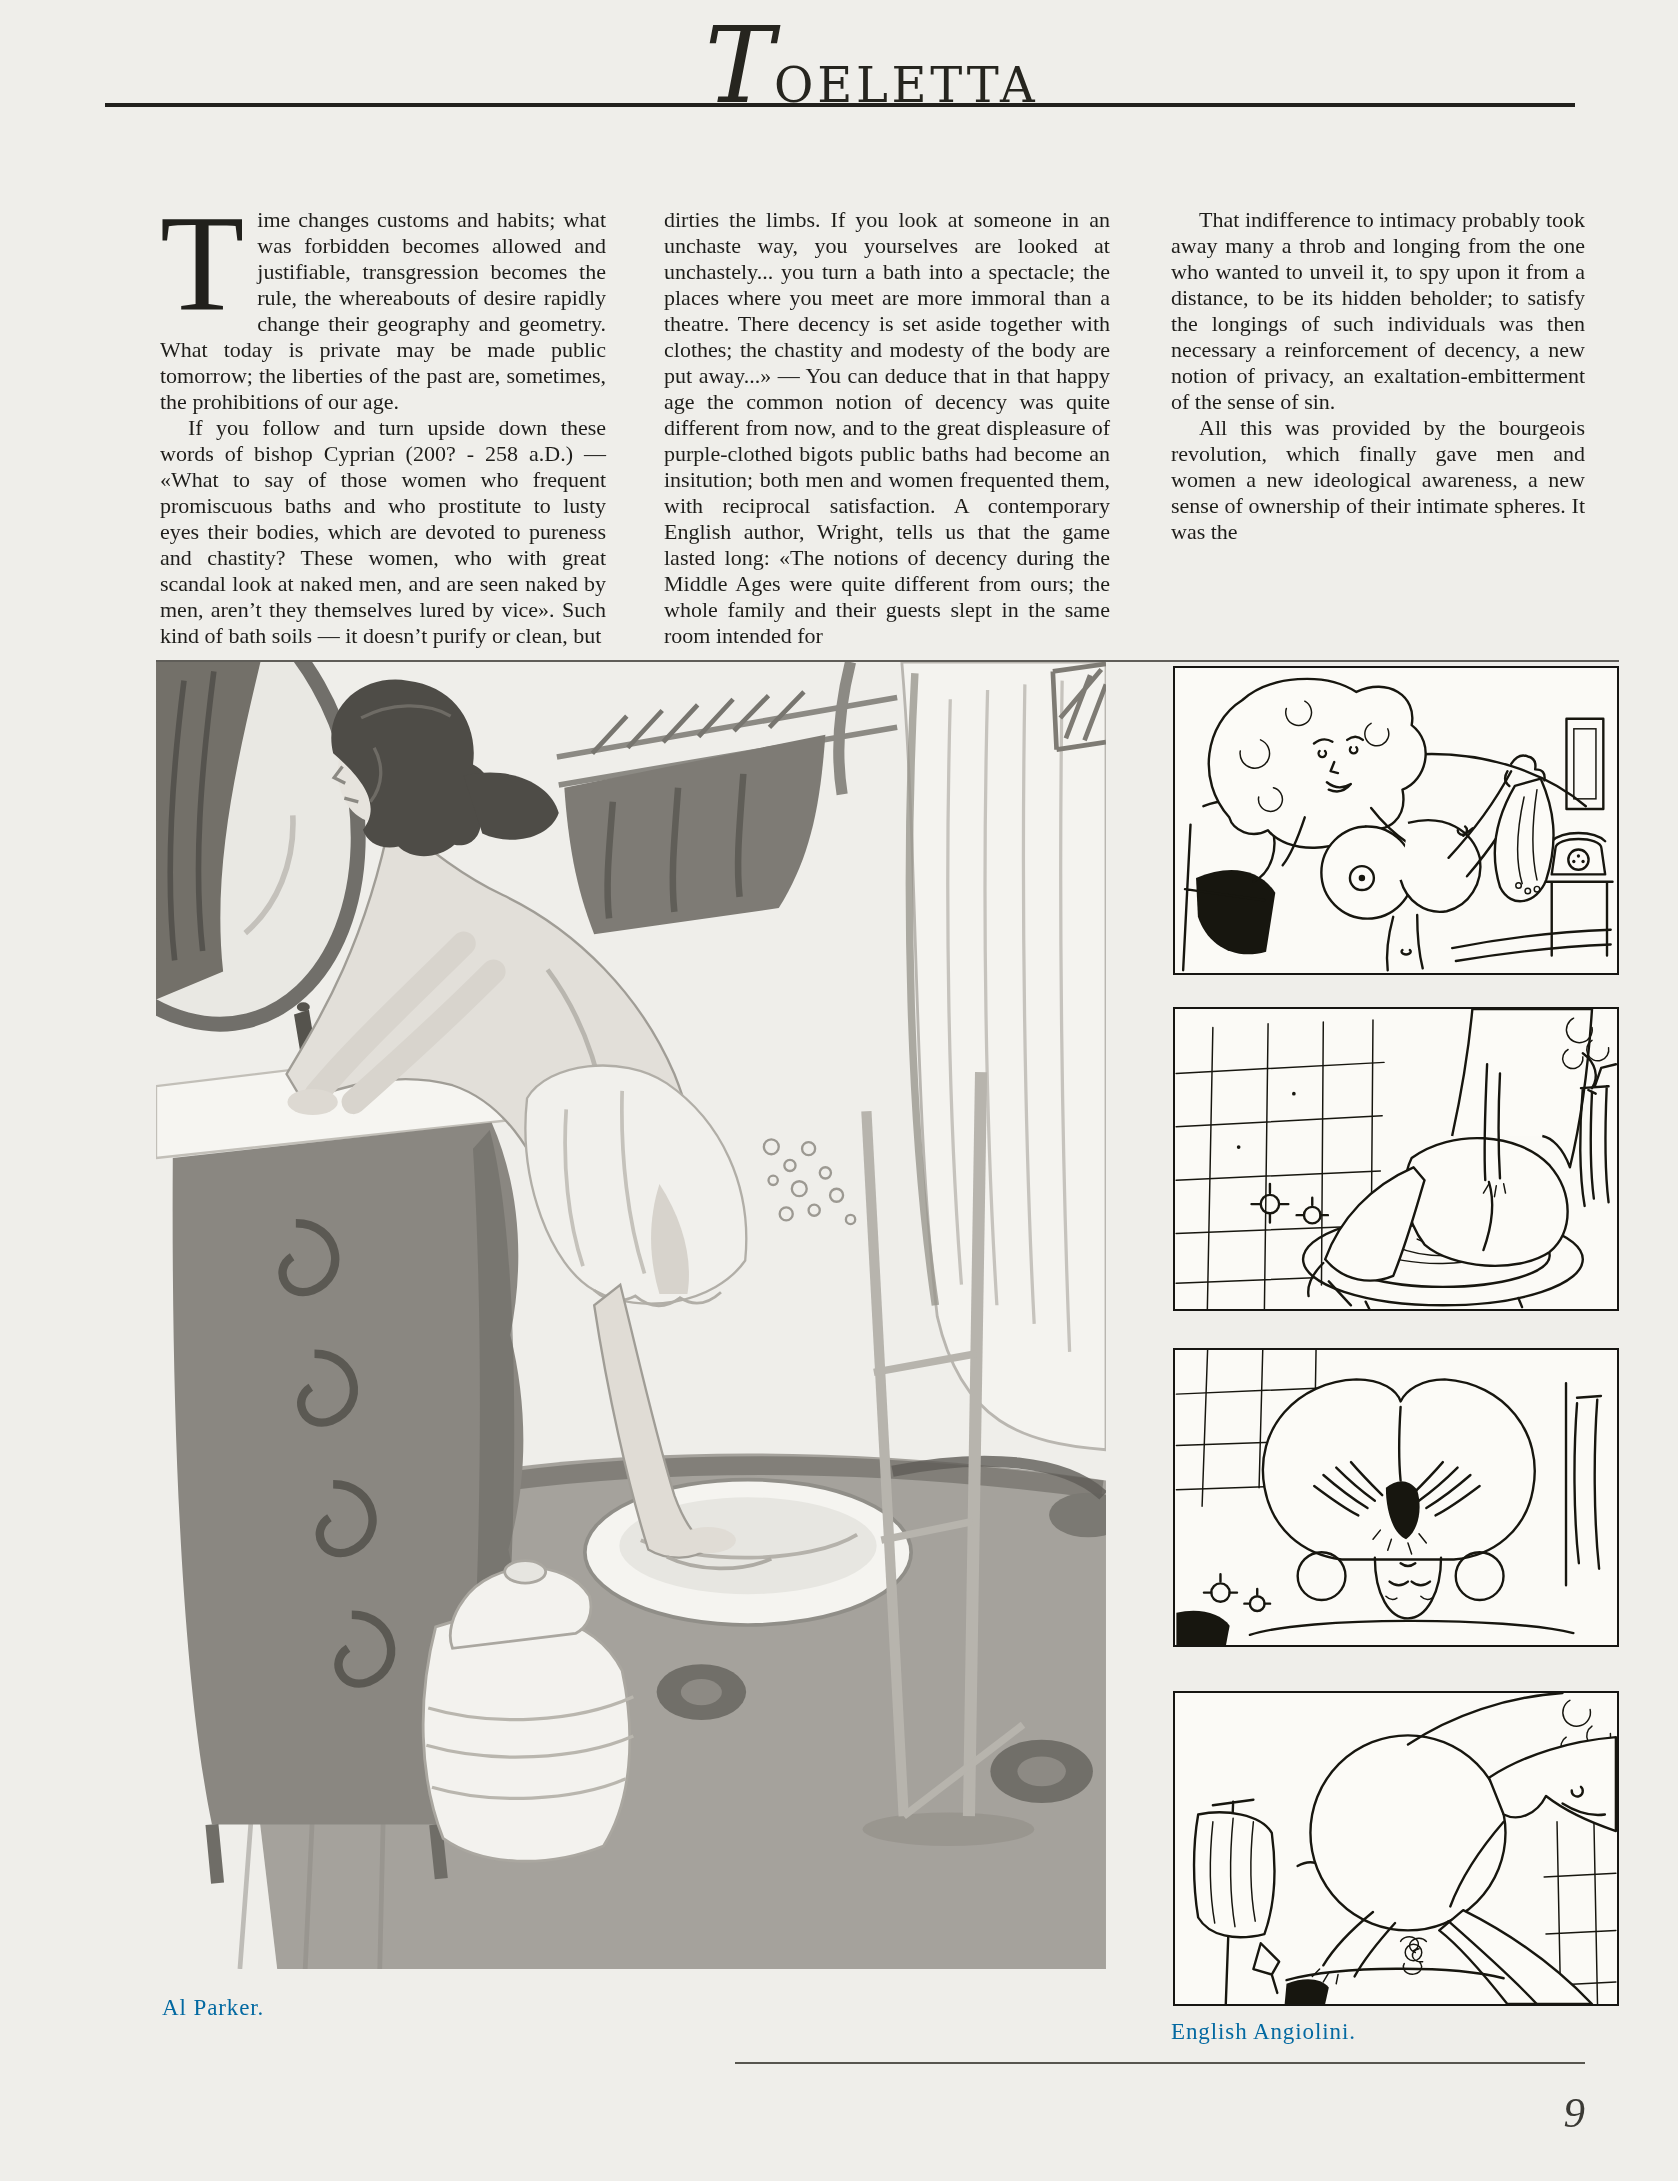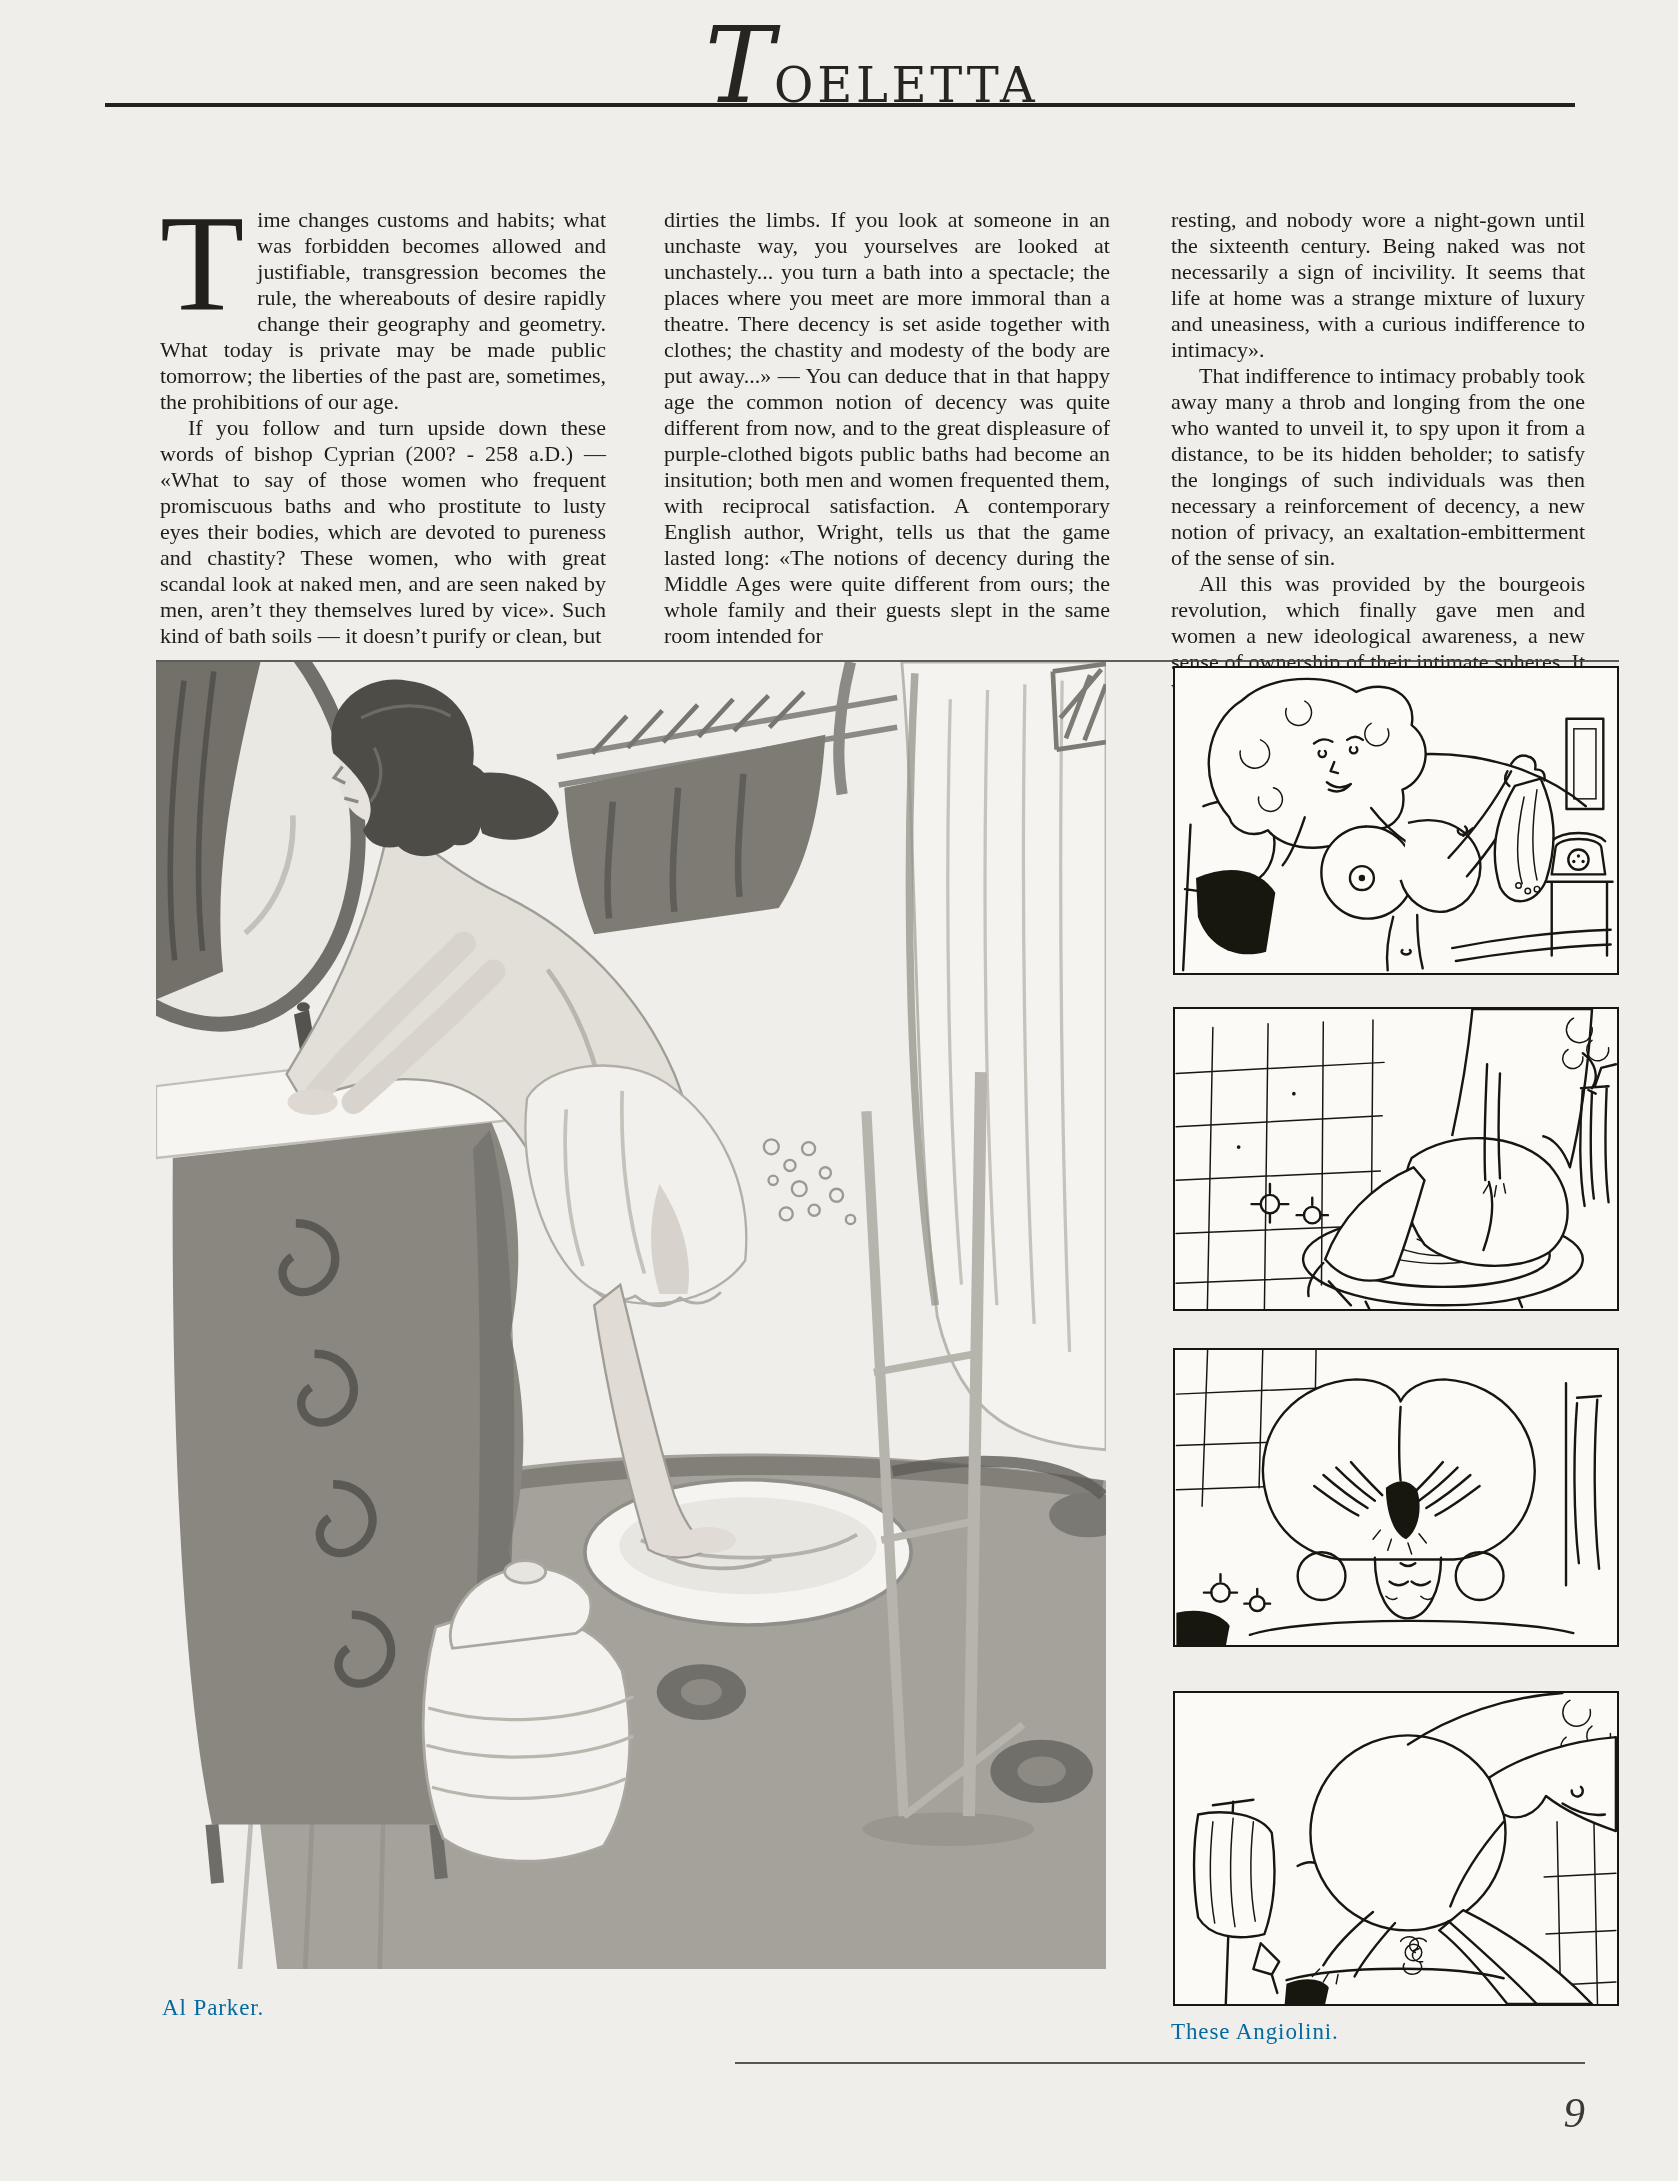--- a/index.html
+++ b/index.html
@@ -89,21 +89,20 @@
 <div class="title-rule"></div>
 
 <section id="col-1" class="col">
     <p><span class="dropcap">T</span><span>ime changes customs and habits; what was forbidden becomes allowed and justifiable, transgression becomes the rule, the whereabouts of desire rapidly change their geography and geometry. What today is private may be made public tomorrow; the liberties of the past are, sometimes, the prohibitions of our age.</span></p>
     <p class="indent"><span>If you follow and turn upside down these words of bishop Cyprian (200? - 258 a.D.) — </span><span class="it">«What to say of those women who frequent promiscuous baths and who prostitute to lusty eyes their bodies, which are devoted to pureness and chastity? These women, who with great scandal look at naked men, and are seen naked by men, aren’t they themselves lured by vice». Such kind of bath soils — it doesn’t purify or clean, but</span></p>
   </section>
 <section id="col-2" class="col">
     <p><span class="it">dirties the limbs. If you look at someone in an unchaste way, you yourselves are looked at unchastely... you turn a bath into a spectacle; the places where you meet are more immoral than a theatre. There decency is set aside together with clothes; the chastity and modesty of the body are put away...»</span><span> — You can deduce that in that happy age the common notion of decency was quite different from now, and to the great displeasure of purple-clothed bigots public baths had become an insitution; both men and women frequented them, with reciprocal satisfaction. A contemporary English author, Wright, tells us that the game lasted long: </span><span class="it">«The notions of decency during the Middle Ages were quite different from ours; the whole family and their guests slept in the same room intended for</span></p>
   </section>
 <section id="col-3" class="col">
-    <p><span class="it">resting, and nobody wore a night-gown until the sixteenth century. Being naked was not necessarily a sign of incivility. It seems that life at home was a strange mixture of luxury and uneasiness, with a curious indifference to intimacy».</span></p>
     <p class="indent"><span>That indifference to intimacy probably took away many a throb and longing from the one who wanted to unveil it, to spy upon it from a distance, to be its hidden beholder; to satisfy the longings of such individuals was then necessary a reinforcement of decency, a new notion of privacy, an exaltation-embitterment of the sense of sin.</span></p>
     <p class="indent"><span>All this was provided by the bourgeois revolution, which finally gave men and women a new ideological awareness, a new sense of ownership of their intimate spheres. It was the</span></p>
   </section>
 
 <div class="top-hairline"></div>
 
 <figure class="art-left">
   <svg viewBox="0 0 1019 1402" role="img" aria-label="Pencil illustration of a woman washing at an antique washstand, one foot in a basin">
 
     <path fill="#a5a29c" d="M75,935 C300,850 640,822 1019,878 L1019,1402 L130,1402 Z"></path>
@@ -387,19 +386,19 @@
     <g>
       <path class="ln" d="M120,312 C180,296 300,296 356,310"></path>
       <g class="thin">
         <circle cx="258" cy="282" r="9"></circle>
         <path d="M244,270 a10 8 0 1 1 14,10 M272,270 a10 8 0 1 0 -12,12 M248,294 a10 8 0 1 0 16,-2 M268,292 a9 7 0 1 1 -4,-14"></path>
       </g>
       <path class="blk" d="M120,316 C140,308 158,310 166,320 L162,338 L118,338 Z"></path>
     </g>
   </svg>
 </figure>
-<figcaption id="caption-right" class="caption">These Angiolini.</figcaption>
+<figcaption id="caption-right" class="caption">English Angiolini.</figcaption>
 
 <div class="footer-rule"></div>
 <div class="footer-line">
   <span class="pgnum">9</span>
 </div>
 
 
 </body></html>

